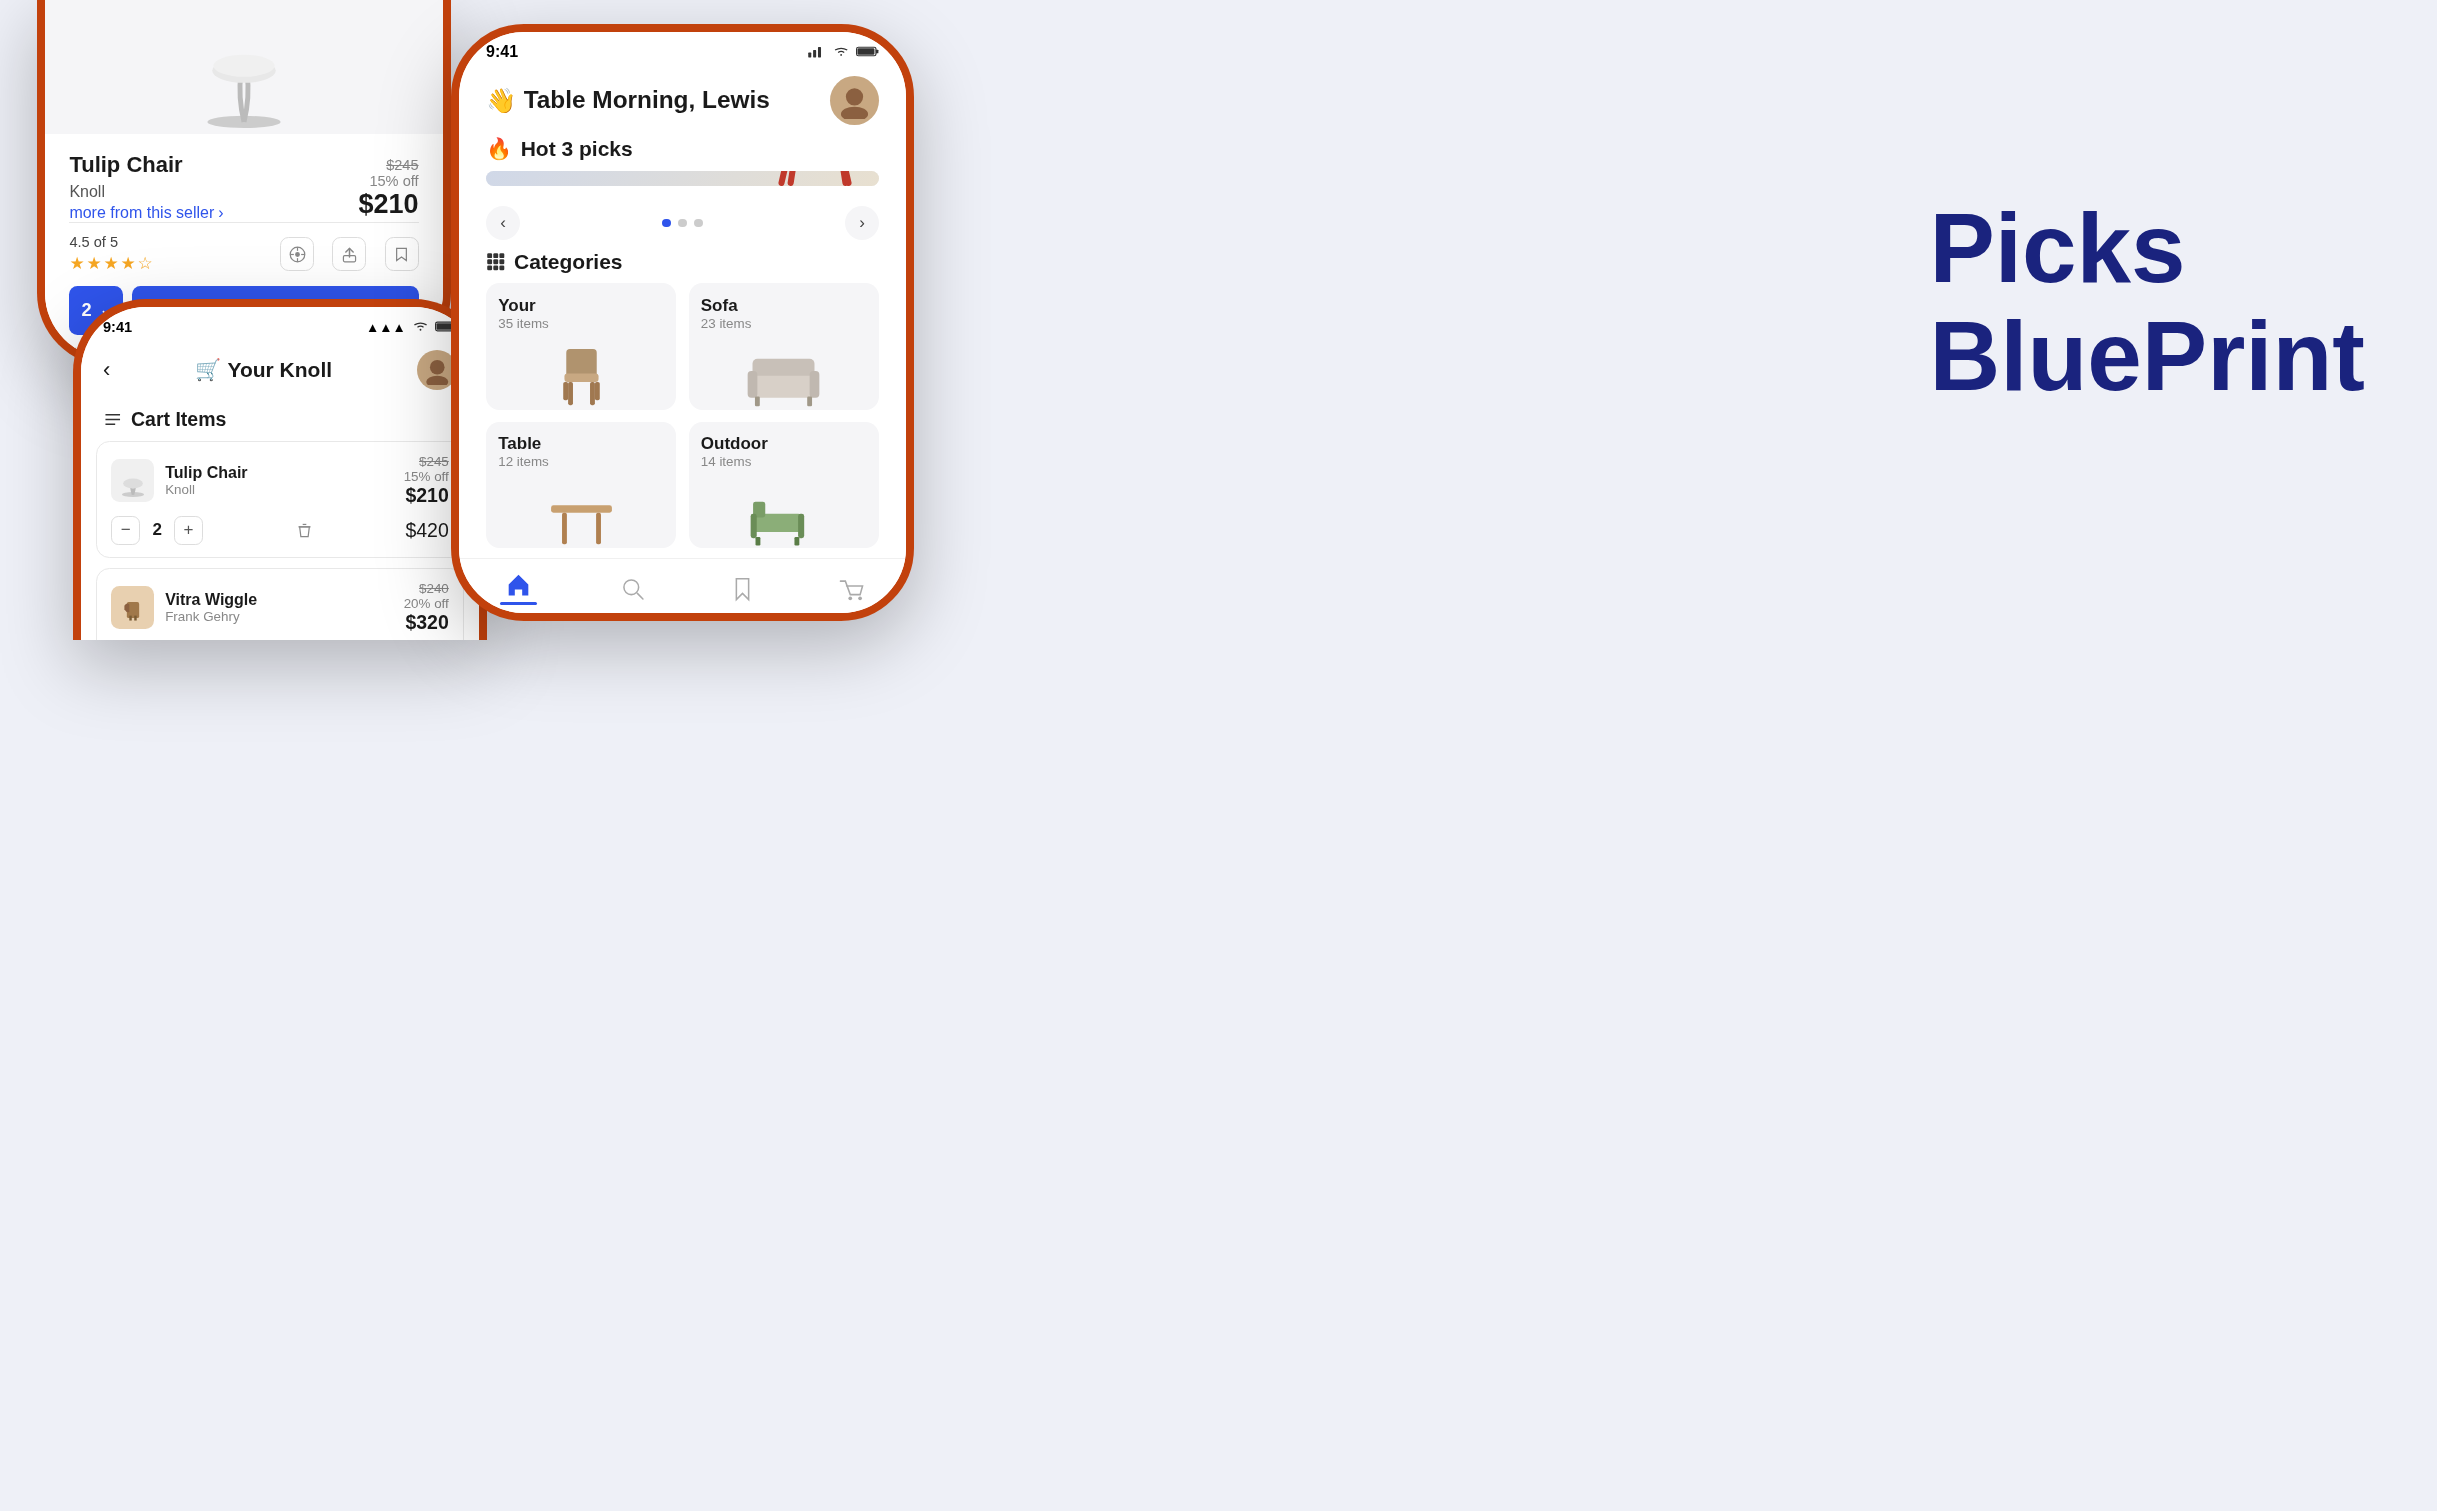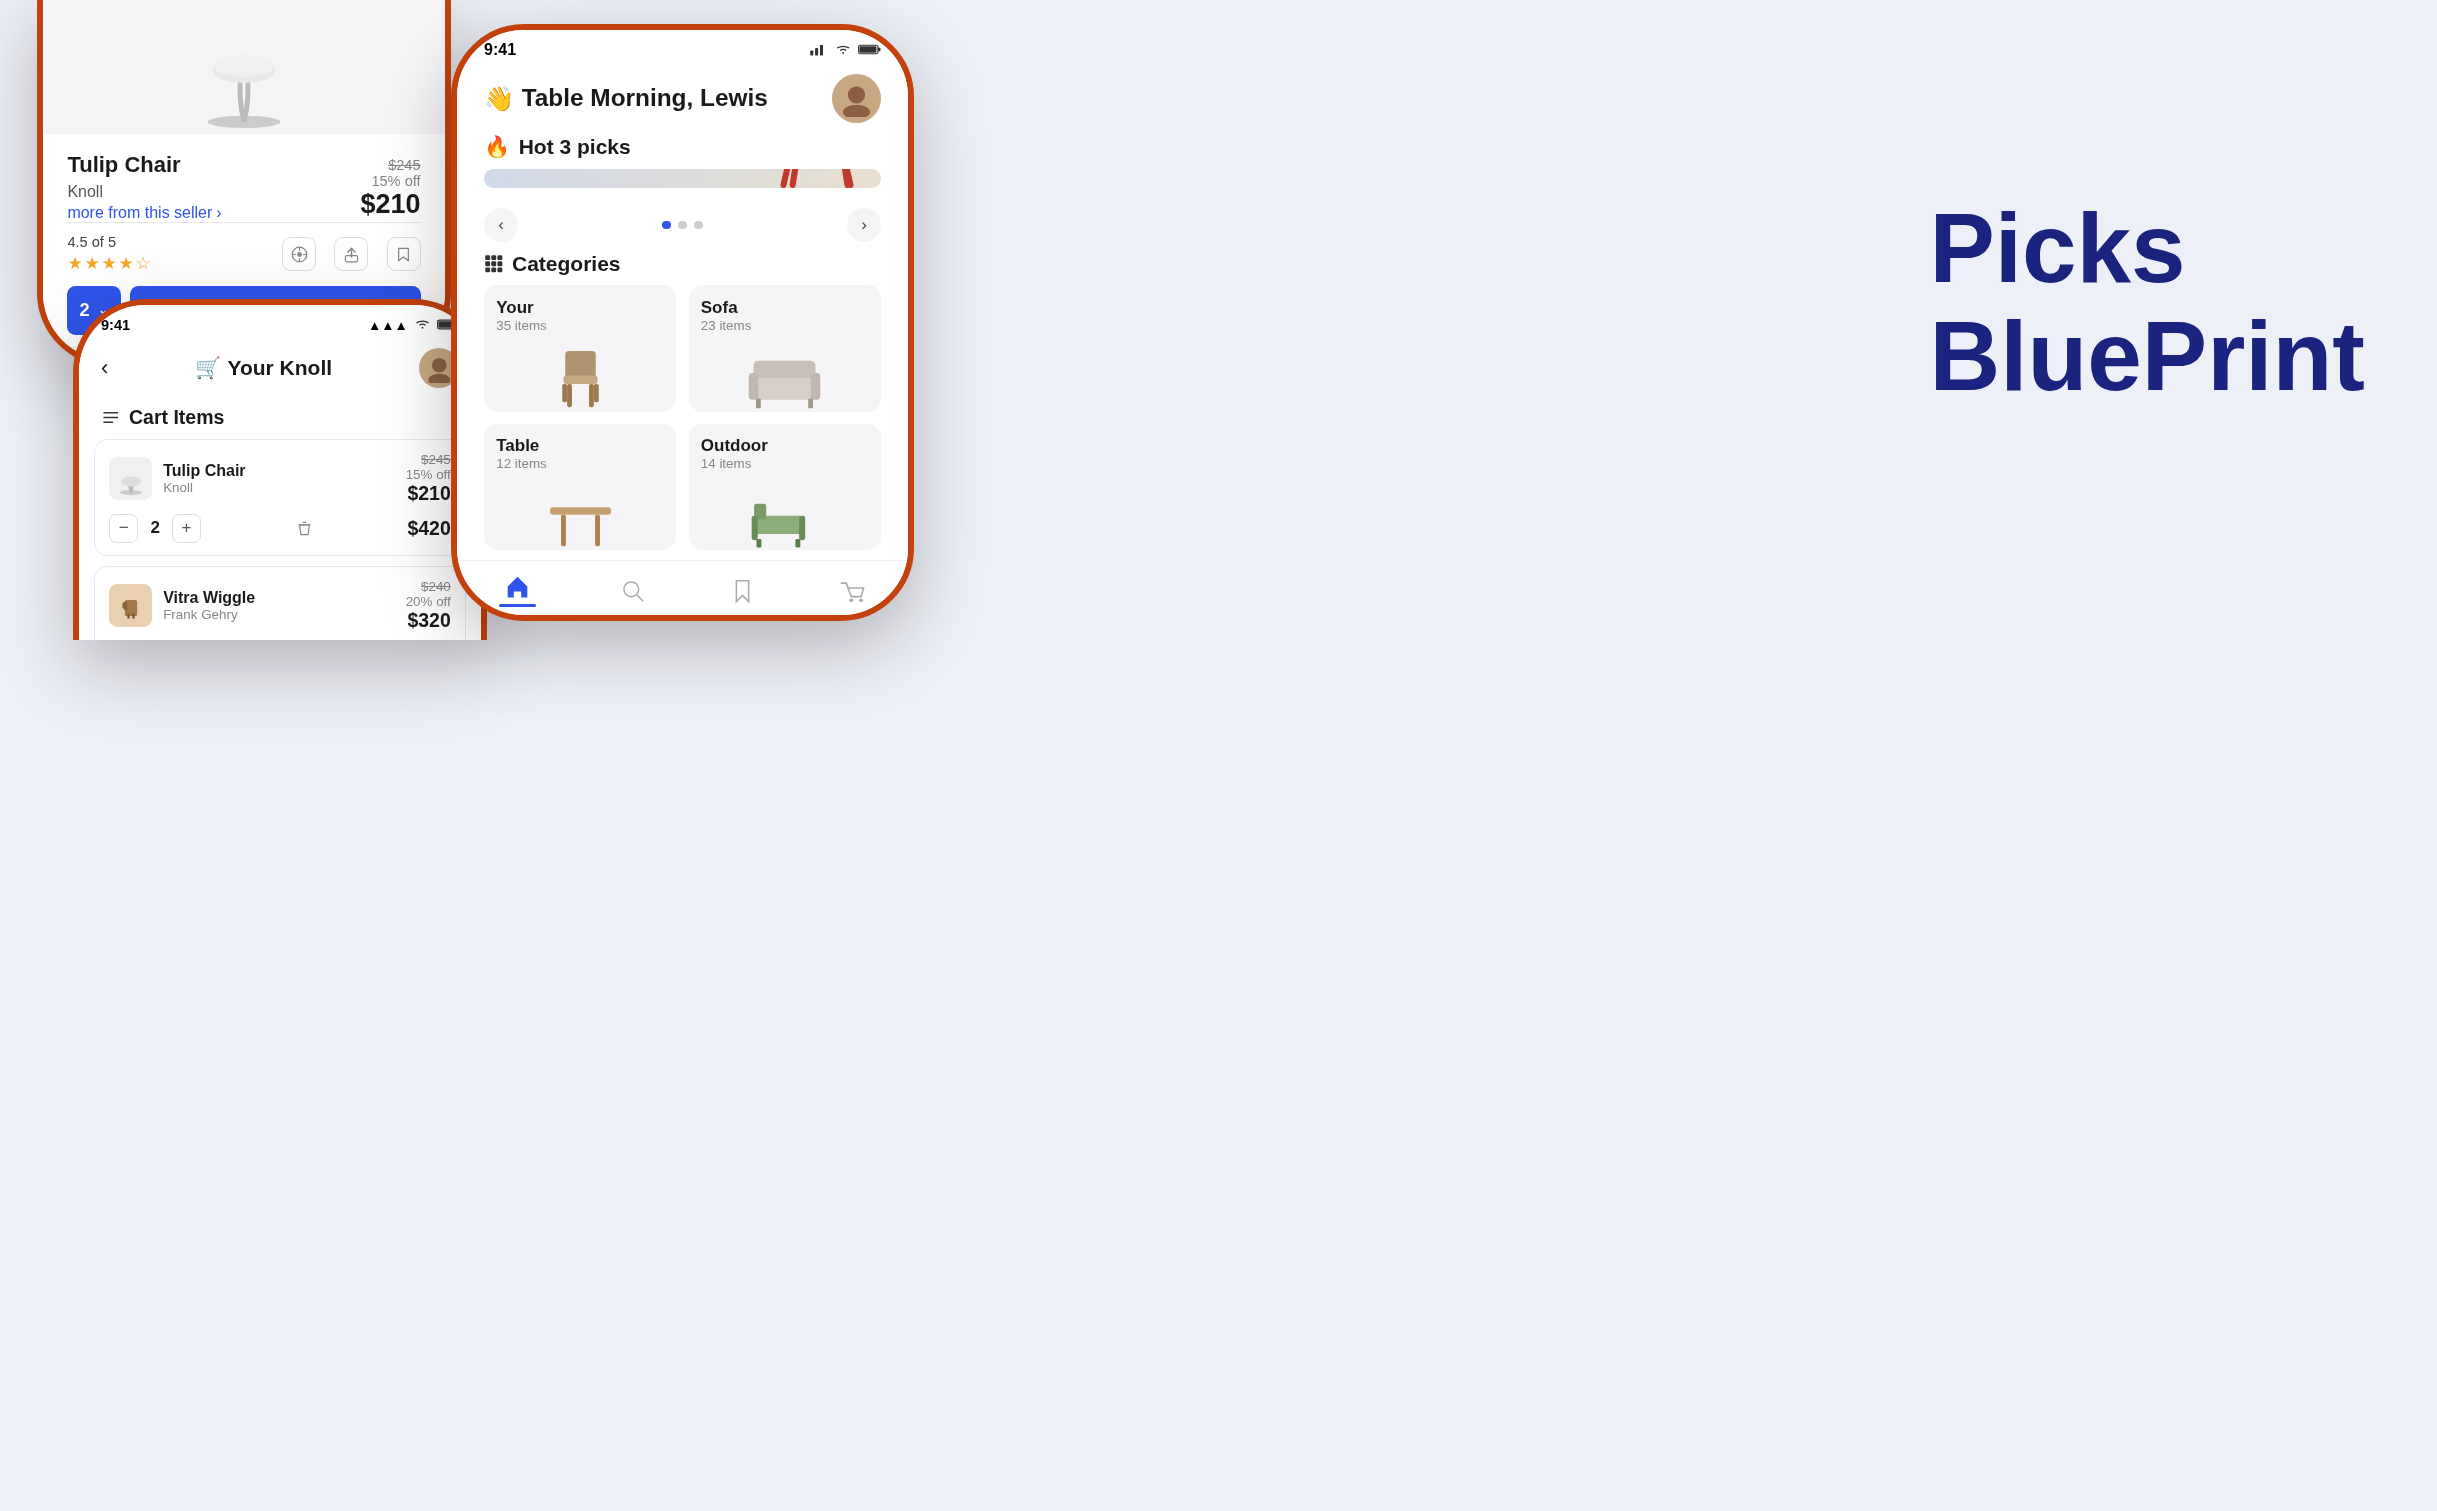--- a/index.html
+++ b/index.html
@@ -10,21 +10,21 @@
       font-family: -apple-system, BlinkMacSystemFont, 'Segoe UI', sans-serif;
       position: relative;
       overflow: hidden;
     }
 
     
     .phone-frame {
       position: absolute;
       background: #fff;
       border-radius: 73px;
-      border: 6px solid #c2410c;
+      border: 8px solid #c2410c;
       overflow: hidden;
       box-shadow: 0 24.4px 73px rgba(0,0,0,0.25);
     }
 
     
     .phone1 {
       left: 37px;
       top: 0px;
       width: 414px;
       height: 366px;
@@ -297,21 +297,21 @@
     .delete-btn {
       width: 29px;
       height: 29px;
       display: flex;
       align-items: center;
       justify-content: center;
       font-size: 17px;
       color: #888;
       cursor: pointer;
     }
-    .cart-item-total { font-size: 19.5px; font-weight: 700; color: #1a1a1a; }
+    .cart-item-total { font-size: 19.5px; font-weight: 400; color: #1a1a1a; }
 
     
     .phone3 {
       left: 451px;
       top: 24.4px;
       width: 463px;
       height: 597px;
     }
     .phone3-inner {
       width: 100%;

